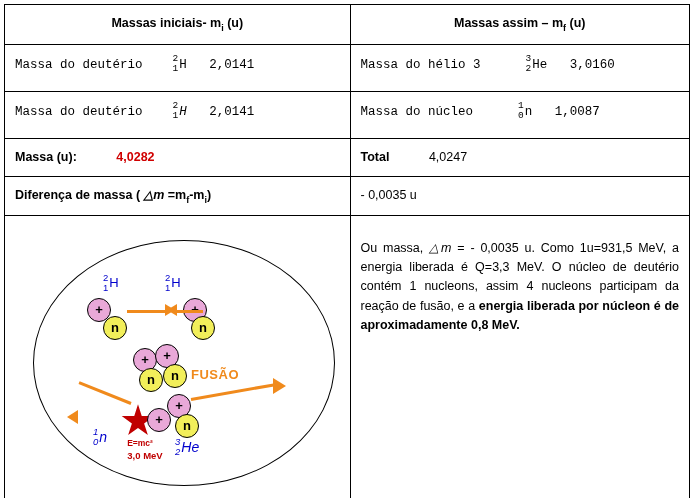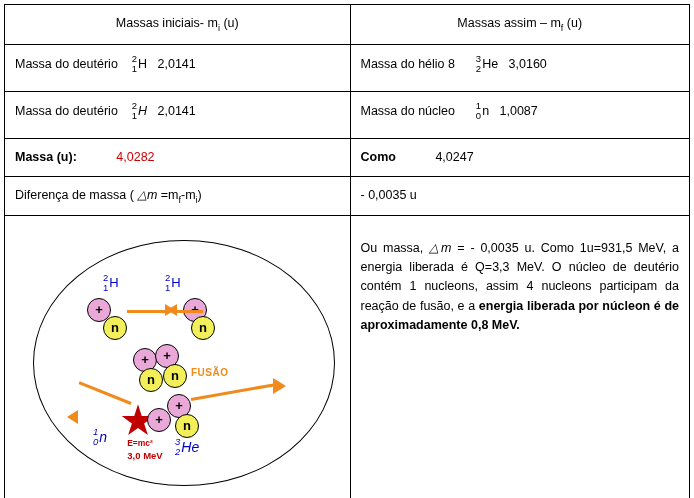--- a/index.html
+++ b/index.html
@@ -29,32 +29,33 @@
     vertical-align: top;
     padding: 10px 10px;
     font-size: 12.5px;
     line-height: 1.35;
   }
   .col-left { width: 345px; }
   .col-right { width: 339px; }
 
   .hdr {
     text-align: center;
-    font-weight: normal;
+    font-weight: bold;
     font-size: 13px;
     padding-top: 11px;
     padding-bottom: 11px;
   }
   .row-cell {
     height: 26px;
+    font-family: Liberation Mono, monospace;
   }
   .total-label { font-weight: bold; }
-  .total-value-red { color: #d00000; font-weight: normal; padding-left: 36px; margin-top: 8px; }
+  .total-value-red { color: #d00000; font-weight: bold; padding-left: 36px; margin-top: 8px; }
   .total-value { padding-left: 36px; }
-  .diff-label { font-weight: normal; }
+  .diff-label { font-weight: bold; }
 
   
   .nuc {
     display: inline-block;
     vertical-align: middle;
     text-align: right;
     font-size: 9.5px;
     line-height: 1.05;
     margin-right: 1px;
     position: relative;
@@ -126,21 +127,21 @@
     border-top: 3px solid #f08a1c;
   }
   .arrowhead {
     position: absolute;
     width: 0; height: 0;
   }
   .fusao-lbl {
     position: absolute;
     color: #f08a1c;
     font-weight: bold;
-    font-size: 10px;
+    font-size: 13px;
     letter-spacing: .5px;
   }
   .star {
     position: absolute;
     width: 34px;
     height: 34px;
     background: #c00000;
     clip-path: polygon(50% 0%, 61% 35%, 98% 35%, 68% 57%, 79% 91%, 50% 70%, 21% 91%, 32% 57%, 2% 35%, 39% 35%);
   }
   .emc {
@@ -192,21 +193,21 @@
         <td class="row-cell">
           <span>Massa do deutério</span>
           &nbsp;&nbsp;
           <span class="nuc">
             <span>2</span>
             <span>1</span>
           </span><span class="sym">H</span>
           &nbsp;&nbsp;<span>2,0141</span>
         </td>
         <td class="row-cell">
-          <span>Massa do hélio  8</span>
+          <span>Massa do hélio  3</span>
           &nbsp;&nbsp;&nbsp;&nbsp;
           <span class="nuc">
             <span>3</span>
             <span>2</span>
           </span><span class="sym">He</span>
           &nbsp;&nbsp;<span>3,0160</span>
         </td>
       </tr>
 
       <tr>
@@ -229,21 +230,21 @@
           &nbsp;&nbsp;<span>1,0087</span>
         </td>
       </tr>
 
       <tr>
         <td>
           <span class="total-label">Massa (u):</span>
           <span class="total-value-red">4,0282</span>
         </td>
         <td>
-          <span class="total-label">Como</span>
+          <span class="total-label">Total</span>
           <span class="total-value">4,0247</span>
         </td>
       </tr>
 
       <tr>
         <td>
           <span class="diff-label"><span>Diferença de massa ( </span><span class="dm">△m</span><span> =m</span><span class="sub">f</span><span>-m</span><span class="sub">i</span><span>)</span></span>
         </td>
         <td>
           <span>- 0,0035 u</span>

